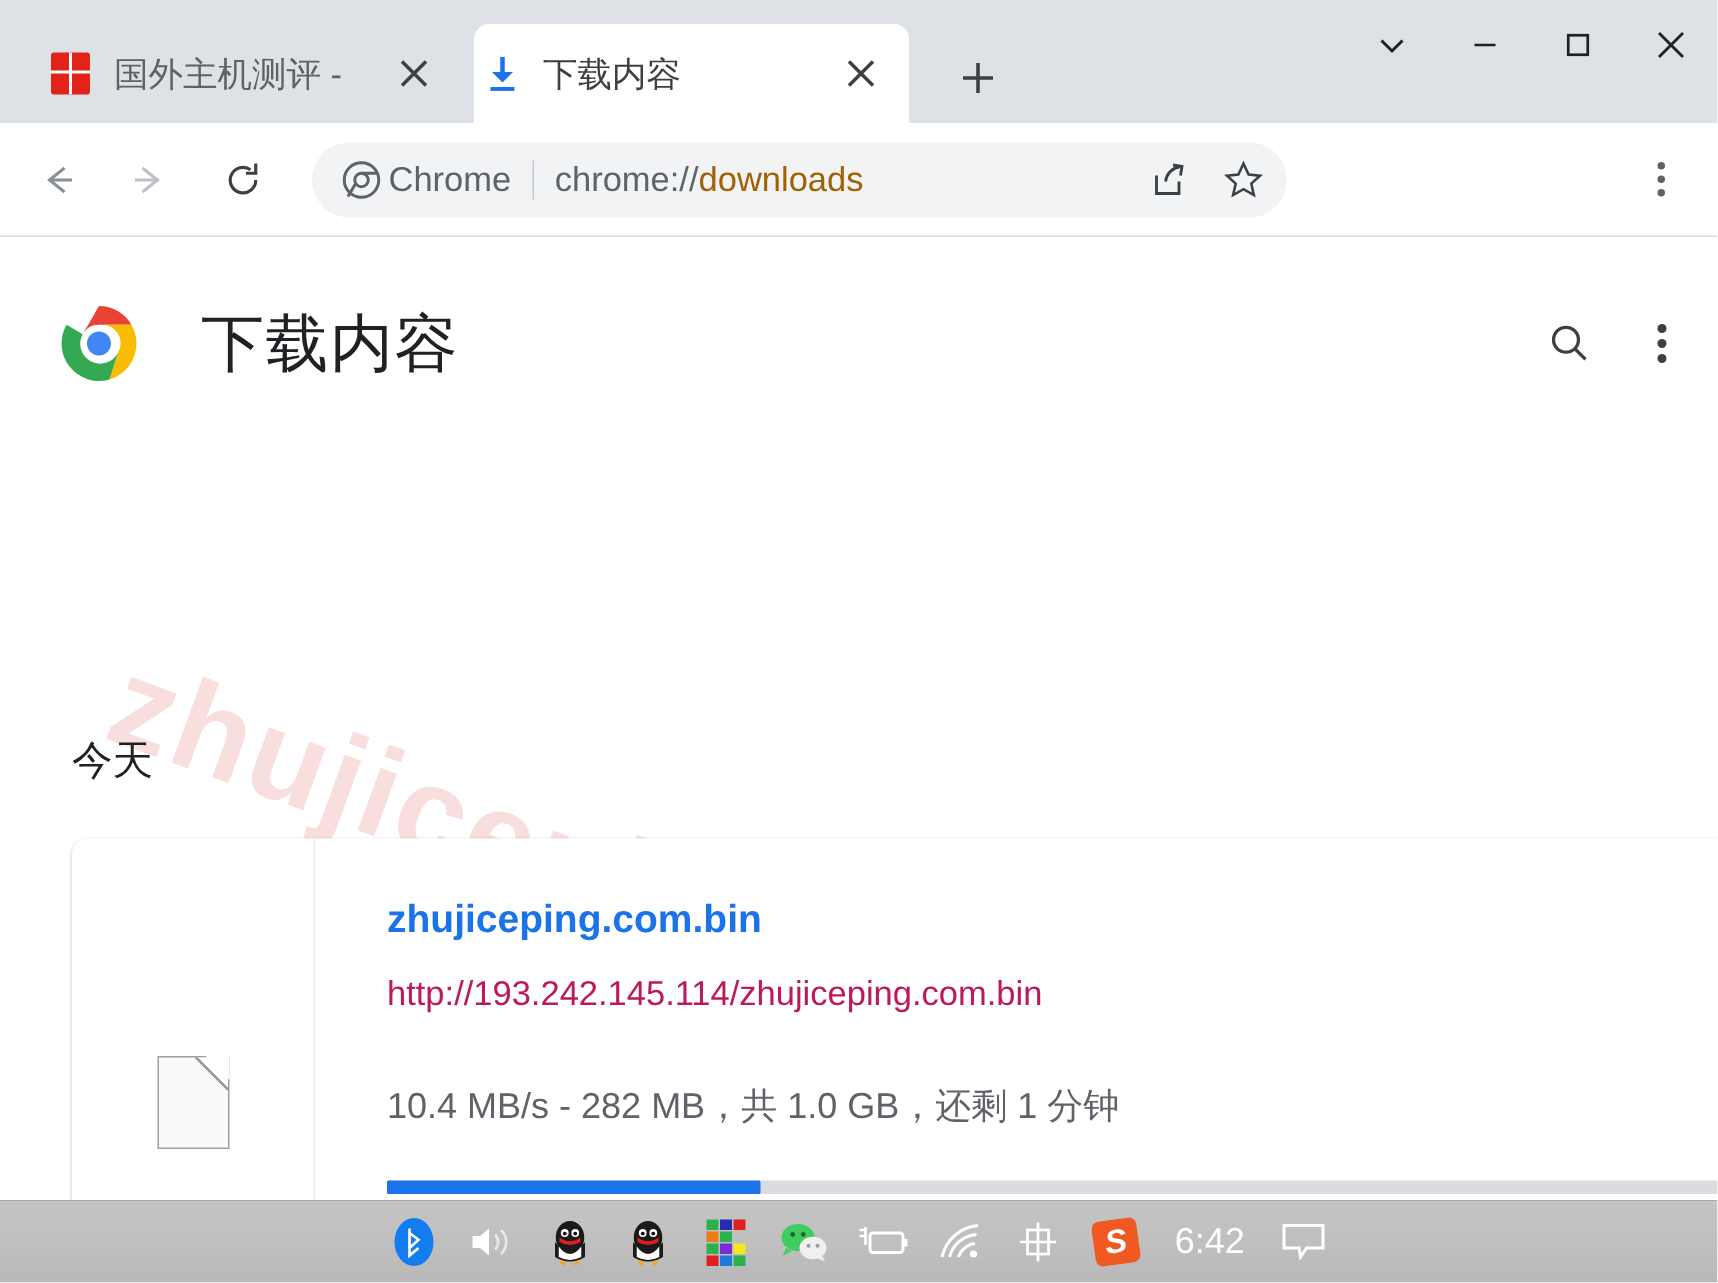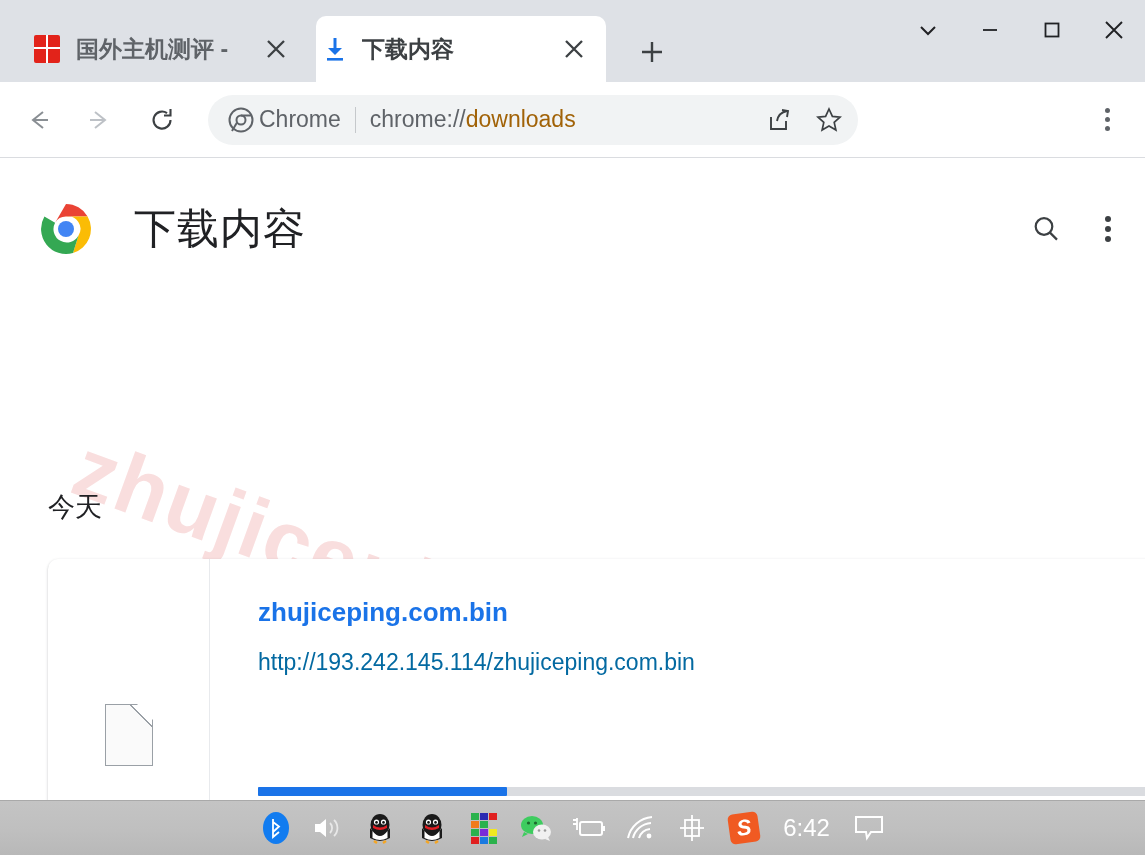--- a/index.html
+++ b/index.html
@@ -10,21 +10,20 @@
     background: #ffffff;
   }
 
   #app { position: relative; width: 1145px; height: 855px; }
 
   
   .tabstrip {
     position: absolute; top: 0; left: 0;
     width: 1145px; height: 82px;
     background: #dee1e6;
-    font-weight: bold;
   }
   .tab {
     position: absolute; top: 16px; height: 66px;
     display: flex; align-items: center;
     border-radius: 10px 10px 0 0;
   }
   .tab-inactive { left: 12px; width: 296px; }
   .tab-active {
     left: 316px; width: 290px;
     background: #ffffff;
@@ -190,21 +189,21 @@
     background: linear-gradient(45deg, transparent 49%, #9aa0a6 49%, #9aa0a6 54%, #ffffff 54%);
   }
   .dl-body { position: absolute; left: 210px; top: 0; right: 0; height: 352px; }
   .dl-filename {
     position: absolute; top: 38px; left: 0;
     font-size: 26px; font-weight: bold; color: #1a73e8;
     cursor: pointer;
   }
   .dl-url {
     position: absolute; top: 90px; left: 0;
-    font-size: 23px; color: #0369a1;
+    font-size: 23px; color: #be185d;
   }
   .dl-status {
     position: absolute; top: 162px; left: 0;
     font-size: 24px; color: #5f6368;
   }
   .progress-track {
     position: absolute; top: 228px; left: 0;
     width: 890px; height: 9px;
     background: #dadce0; border-radius: 1px;
   }
@@ -415,20 +414,21 @@
 
     <div class="section-date">今天</div>
 
     <div class="dl-card">
       <div class="dl-iconcell">
         <div class="file-icon"></div>
       </div>
       <div class="dl-body">
         <div class="dl-filename">zhujiceping.com.bin</div>
         <div class="dl-url">http://193.242.145.114/zhujiceping.com.bin</div>
+        <div class="dl-status">10.4 MB/s - 282 MB，共 1.0 GB，还剩 1 分钟</div>
         <div class="progress-track">
           <div class="progress-fill" id="progress-fill" style="width: 28%; background: rgb(26, 115, 232);"></div>
         </div>
 
       </div>
     </div>
   </div>
 
   <div class="taskbar">
 

